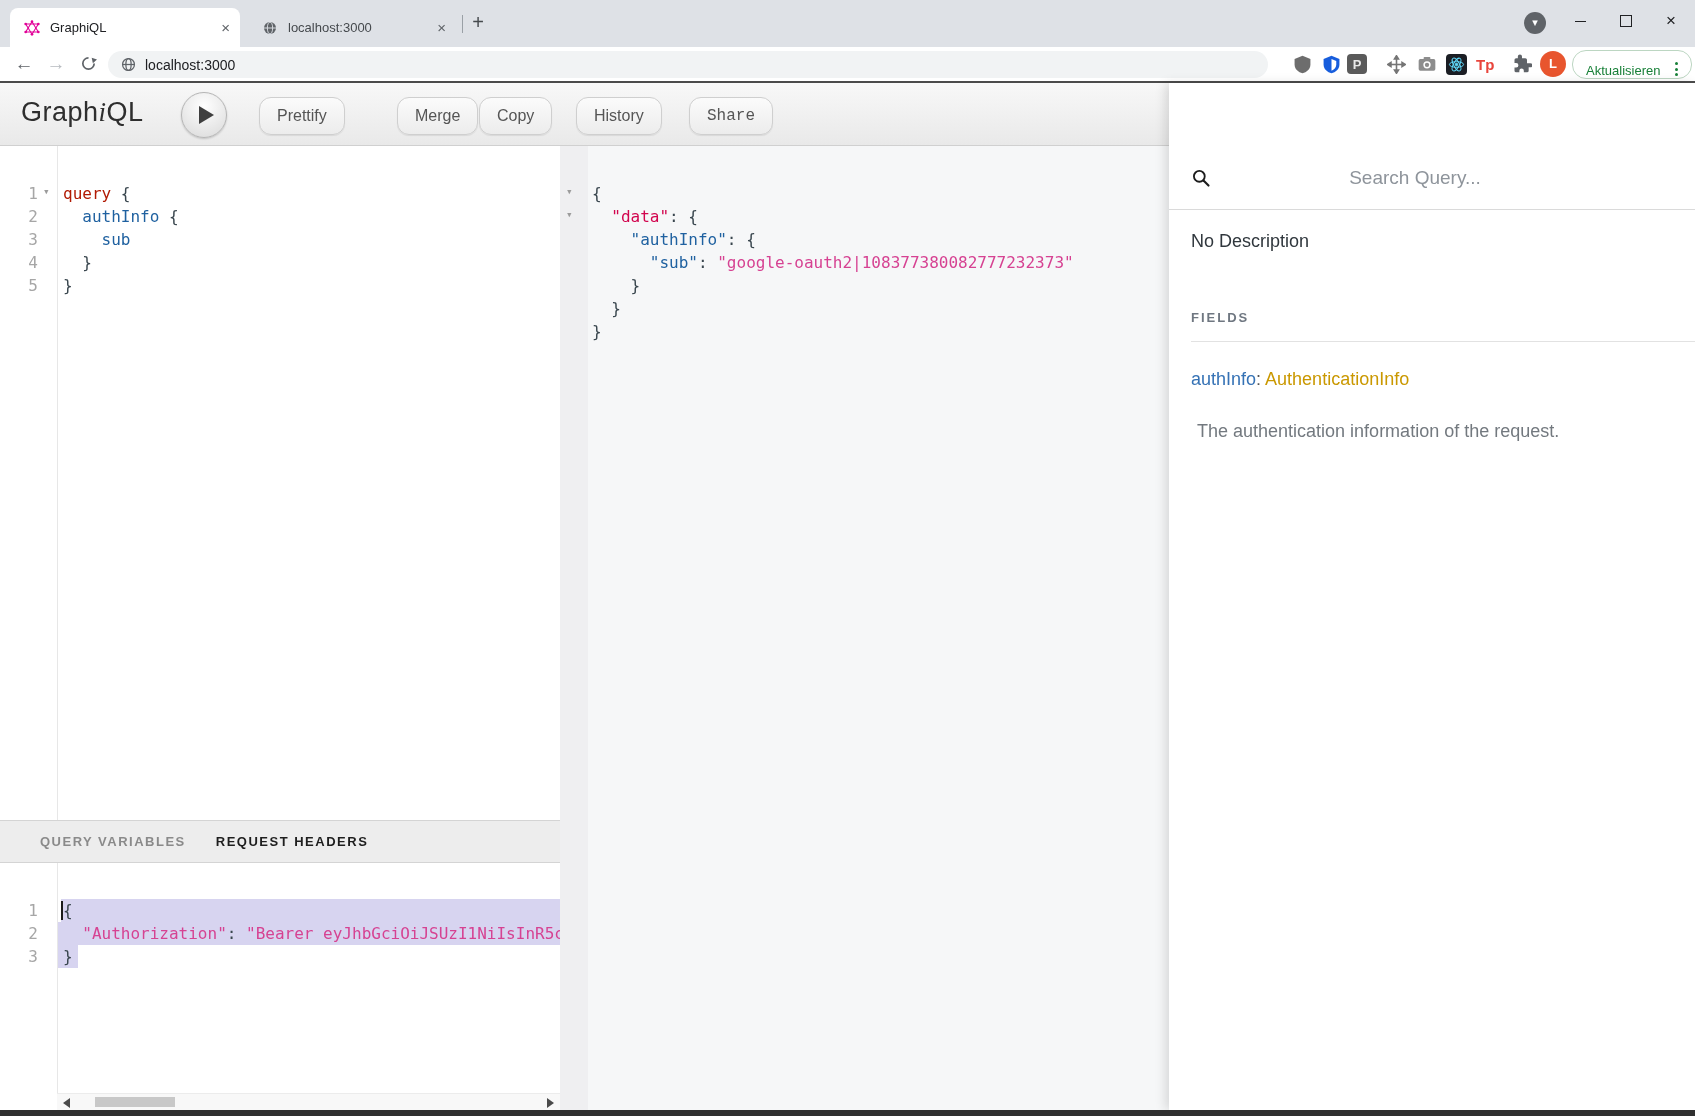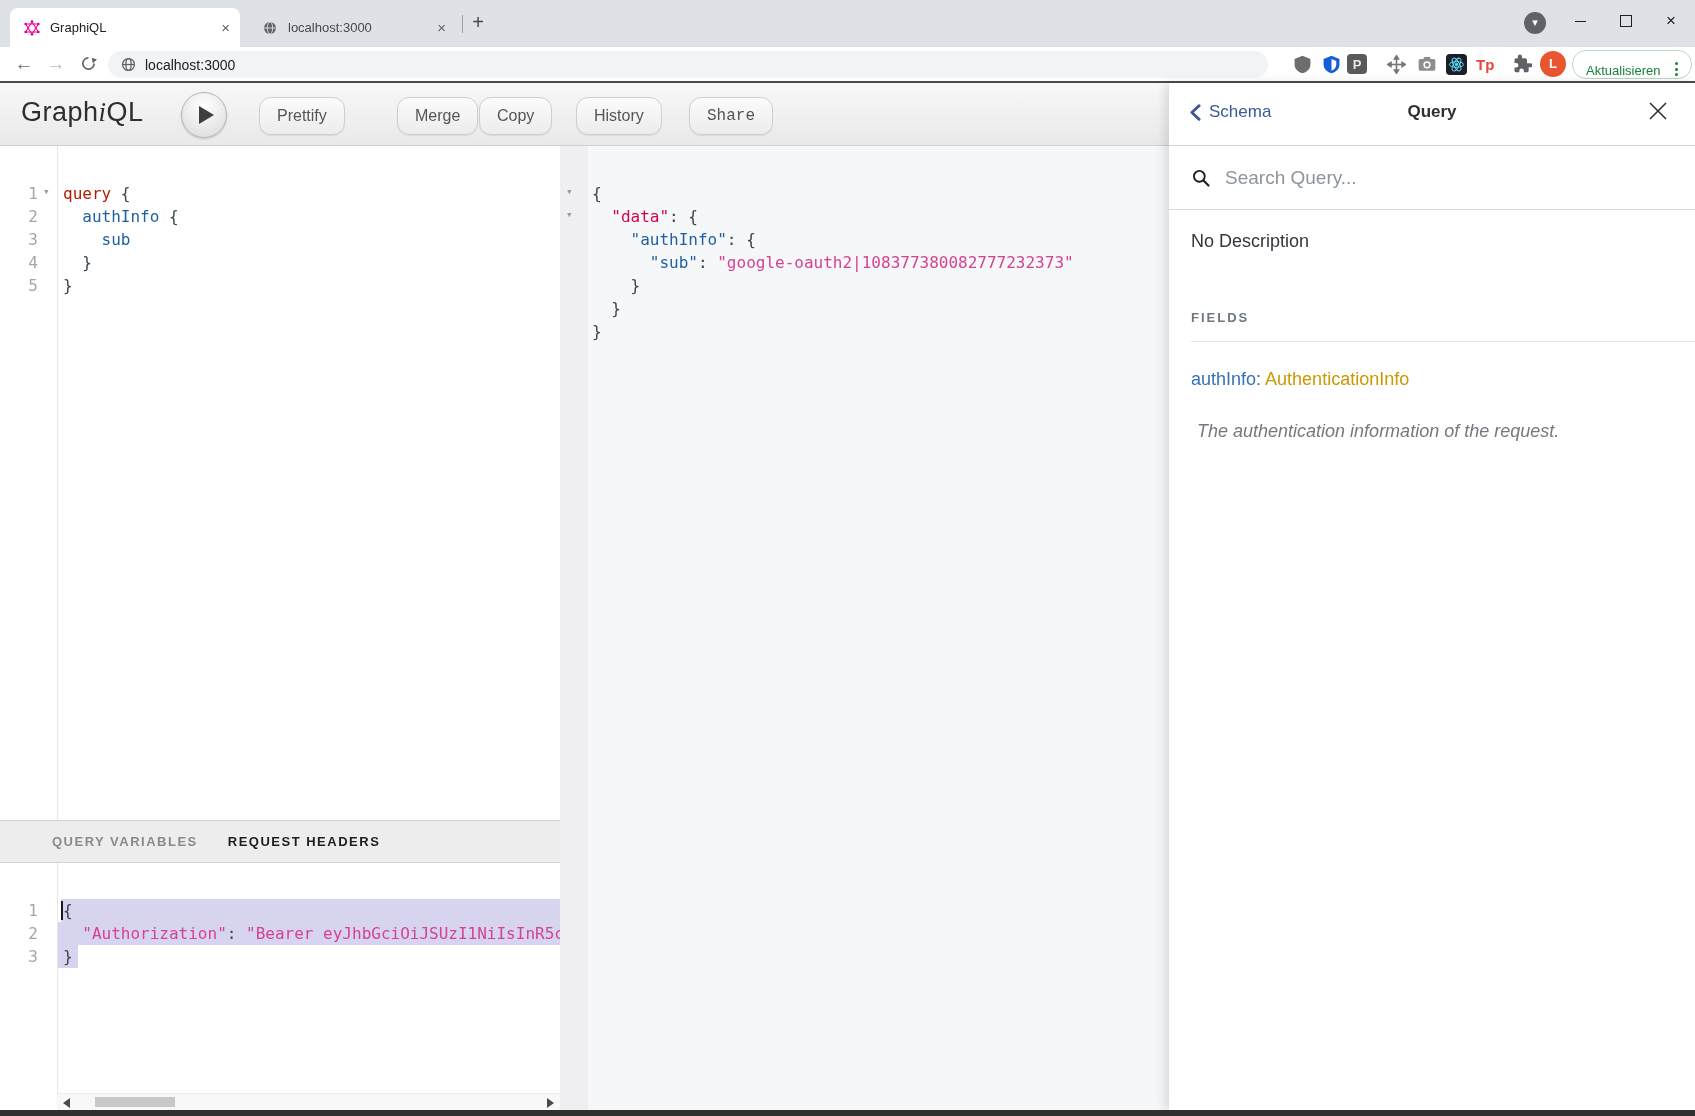--- a/index.html
+++ b/index.html
@@ -55,21 +55,21 @@
   .tbbtn{position:absolute;top:97px;height:38px;line-height:36px;padding:0 17px;font-size:16px;color:#555;
          background:linear-gradient(#fbfbfb,#ececec);border:1px solid #cfcfcf;border-radius:12px;
          box-sizing:border-box;box-shadow:0 1px 1px rgba(0,0,0,.08);}
   
   .pane{position:absolute;background:#fff;overflow:hidden;}
   #querypane{left:0;top:146px;width:560px;height:674px;}
   #vartabs{position:absolute;left:0;top:820px;width:560px;height:43px;background:#ededed;
            border-top:1px solid #d4d4d4;border-bottom:1px solid #d4d4d4;box-sizing:border-box;
            display:flex;align-items:center;}
   .vartab{font-size:13px;font-weight:bold;letter-spacing:1.5px;margin-left:26px;}
-  .vartab.inactivev{color:#8a8a8a;margin-left:52px;}
+  .vartab.inactivev{color:#8a8a8a;margin-left:40px;}
   .vartab.activev{color:#1e1e1e;margin-left:30px;}
   #headerspane{left:0;top:863px;width:560px;height:247px;}
   #resultpane{left:560px;top:146px;width:609px;height:964px;background:#f6f7f8;}
   .resultgutter{position:absolute;left:0;top:0;width:28px;height:100%;background:#efeff1;}
   .gutterline{position:absolute;left:57px;top:0;width:1px;height:100%;background:#e7e7e7;}
   .cm{position:absolute;left:0;top:0;right:0;padding-top:36px;
       font-family:"DejaVu Sans Mono",monospace;font-size:16px;line-height:23px;white-space:pre;}
   .cm-row{position:relative;height:23px;}
   .cm-gnum{position:absolute;left:0;width:38px;text-align:right;color:#a6a6a6;}
   .cm-fold{position:absolute;left:43px;top:-2px;color:#9b9b9b;font-size:11px;}
@@ -93,30 +93,30 @@
   #docpanel{position:absolute;left:1169px;top:83px;width:526px;height:1027px;background:#fff;
             box-shadow:-4px 0 10px rgba(0,0,0,.12);}
   .docheader{position:absolute;left:0;top:0;width:100%;height:63px;border-bottom:1px solid #d6d6d6;box-sizing:border-box;}
   .docback{position:absolute;left:21px;top:19px;color:#3B5998;font-size:17px;display:flex;align-items:center;gap:8px;}
   .doctitle{position:absolute;left:0;right:0;top:19px;text-align:center;font-size:17px;font-weight:bold;color:#2f2f2f;}
   .docclose{position:absolute;right:27px;top:18px;width:20px;height:20px;}
   .docsearch{position:absolute;left:0;top:63px;width:100%;height:64px;border-bottom:1px solid #dadada;
              box-sizing:border-box;display:flex;align-items:center;}
   .docsearch svg{margin:0 12px 0 22px;}
   .docsearch input{border:none;outline:none;font-size:19px;color:#333;width:380px;background:transparent;
-                   font-family:"Liberation Sans",sans-serif;}
+                   font-family:"Liberation Sans",sans-serif;text-align:center;}
   .docsearch input::placeholder{color:#8e949b;}
   .nodesc{position:absolute;left:22px;top:148px;font-size:18px;color:#30373d;}
   .fieldshead{position:absolute;left:22px;top:227px;font-size:13px;font-weight:bold;letter-spacing:2px;color:#6f7781;}
   .fieldsline{position:absolute;left:22px;right:0;top:258px;height:1px;background:#e2e2e2;}
   .fieldrow{position:absolute;left:22px;top:286px;font-size:18px;}
   .fieldrow .fname{color:#3572B5;}
   .fieldrow .fsep{color:#555;}
   .fieldrow .ftype{color:#CA9800;}
-  .fielddesc{position:absolute;left:28px;top:338px;font-size:18px;color:#73797f;font-style:italic;}
+  .fielddesc{position:absolute;left:28px;top:338px;font-size:18px;color:#73797f;}
   .bottomstrip{position:absolute;left:0;top:1110px;width:1695px;height:6px;background:#303030;}
 </style>
 </head>
 <body>
 
 <div id="frame">
 
   <div class="tabstrip">
     <div class="tab active">
       <svg class="fav" viewBox="0 0 24 24">
@@ -263,35 +263,20 @@
       <span class="hs-arrow hs-right"></span>
     </div>
   </div>
 
   <div class="pane" id="resultpane">
     <div class="resultgutter"></div>
     <div class="cm ed-result"><div class="cm-row"><span class="cm-fold">▾</span><span class="cm-code"><span class="tok-pn">{</span></span></div><div class="cm-row"><span class="cm-fold">▾</span><span class="cm-code"><span class="tok-pn">  </span><span class="tok-def">"data"</span><span class="tok-pn">: {</span></span></div><div class="cm-row"><span class="cm-code"><span class="tok-pn">    </span><span class="tok-pr">"authInfo"</span><span class="tok-pn">: {</span></span></div><div class="cm-row"><span class="cm-code"><span class="tok-pn">      </span><span class="tok-pr">"sub"</span><span class="tok-pn">: </span><span class="tok-str">"google-oauth2|108377380082777232373"</span></span></div><div class="cm-row"><span class="cm-code"><span class="tok-pn">    }</span></span></div><div class="cm-row"><span class="cm-code"><span class="tok-pn">  }</span></span></div><div class="cm-row"><span class="cm-code"><span class="tok-pn">}</span></span></div></div>
   </div>
 
   <div id="docpanel">
-    <div class="docheader">
-      <div class="docback">
-        <svg width="11" height="17" viewBox="0 0 12 18">
-          <polyline points="10,1.5 2,9 10,16.5" fill="none" stroke="#3B5998" stroke-width="3" stroke-linecap="round" stroke-linejoin="round"></polyline>
-        </svg>
-        <span>Schema</span>
-      </div>
-      <div class="doctitle">Query</div>
-      <div class="docclose">
-        <svg width="20" height="20" viewBox="0 0 20 20">
-          <line x1="2" y1="2" x2="18" y2="18" stroke="#2f2f2f" stroke-width="1.6"></line>
-          <line x1="18" y1="2" x2="2" y2="18" stroke="#2f2f2f" stroke-width="1.6"></line>
-        </svg>
-      </div>
-    </div>
     <div class="docsearch">
       <svg width="20" height="20" viewBox="0 0 24 24">
         <circle cx="10" cy="10" r="6.5" fill="none" stroke="#1c1c1c" stroke-width="2.2"></circle>
         <line x1="15" y1="15" x2="21" y2="21" stroke="#1c1c1c" stroke-width="2.6" stroke-linecap="round"></line>
       </svg>
       <input type="text" placeholder="Search Query..." style="">
     </div>
     <div class="nodesc">No Description</div>
     <div class="fieldshead">FIELDS</div>
     <div class="fieldsline"></div>

